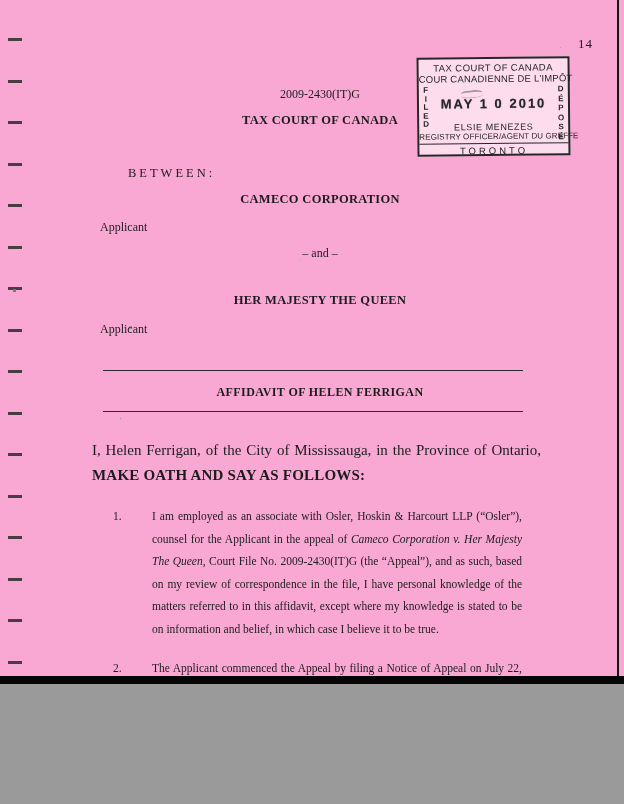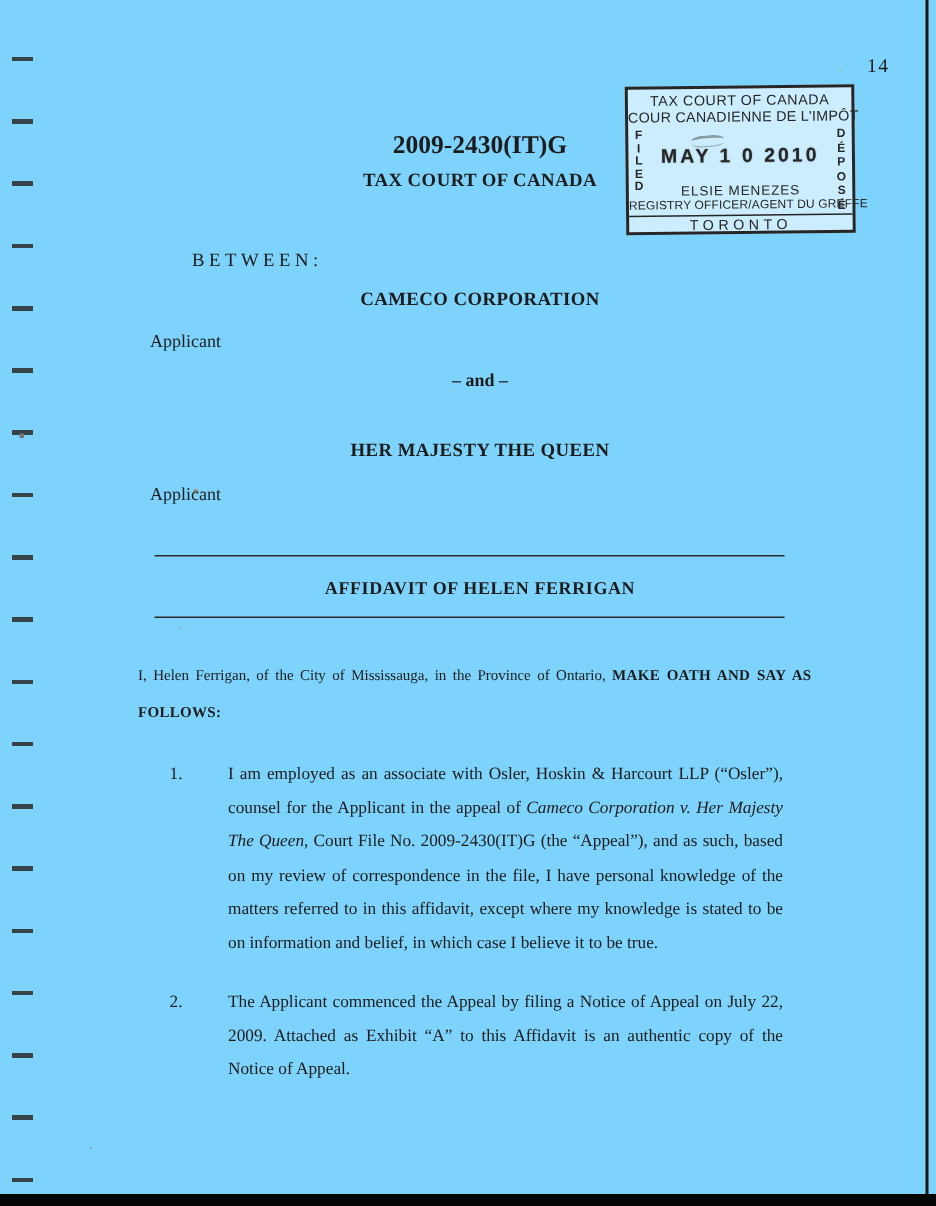--- a/index.html
+++ b/index.html
@@ -1,19 +1,19 @@
 <!DOCTYPE html>
 <html><head>
 <meta charset="utf-8">
 <style>
   html,body{margin:0;padding:0;background:#9a9a9a;}
   .scan-page{
     position:relative;
-    width:624px;height:804px;
-    background:#7dd3fc;
+    width:624px;height:684px;
+    background:#f9a8d4;
     overflow:hidden;
     font-family:"Liberation Serif", serif;
     color:#1c1c1c;
     margin:0 auto;
   }
   
   .margin-marks{
     position:absolute;left:8px;top:38px;width:14px;height:756px;
     background:repeating-linear-gradient(to bottom,#2a2a2a 0px,#2a2a2a 3px,transparent 3px,transparent 41.5px);
     opacity:.85;
@@ -51,39 +51,39 @@
   .stamp-date{position:absolute;top:37px;left:0;width:100%;text-align:center;font-size:13px;font-weight:bold;letter-spacing:2px;white-space:nowrap;
     text-shadow:0 0 1px rgba(40,40,40,.55);}
   .smudge{position:absolute;top:31px;left:42px;width:22px;height:5px;
     border-top:2px solid rgba(60,60,60,.45);border-bottom:1px solid rgba(60,60,60,.3);
     transform:rotate(-4deg);border-radius:40%;}
   .stamp-officer{position:absolute;top:63px;left:0;width:100%;text-align:center;font-size:9px;letter-spacing:.6px;white-space:nowrap;}
   .stamp-title{position:absolute;top:73px;left:0;width:100%;text-align:center;font-size:8px;letter-spacing:.1px;white-space:nowrap;}
   .stamp-rule{position:absolute;top:84px;left:0;width:100%;height:0;border-top:1.5px solid #262626;}
   .stamp-loc{position:absolute;top:86px;left:0;width:100%;text-align:center;font-size:9.5px;letter-spacing:3px;white-space:nowrap;}
   
-  .center-block{position:absolute;left:100px;width:440px;text-align:center;font-weight:bold;}
-  .file-no{top:87px;font-weight:bold;font-size:17px;}
+  .center-block{position:absolute;left:100px;width:440px;text-align:center;}
+  .file-no{top:87px;font-weight:normal;font-size:12px;}
   .court-name{top:113px;font-weight:bold;font-size:12.5px;letter-spacing:.3px;}
   .between{position:absolute;left:113px;top:166px;font-size:12.5px;letter-spacing:3px;margin-left:15px;}
   .party-name{font-weight:bold;font-size:12.5px;letter-spacing:.3px;}
   .cameco{top:192px;}
   .queen{top:293px;}
   .role{position:absolute;left:100px;width:420px;font-size:12px;}
   .applicant{top:220px;}
   .respondent{top:322px;}
   .and-sep{top:246px;font-size:12px;}
   .rule{position:absolute;left:103px;width:420px;height:0;border-top:1.6px solid #2b2b2b;}
   .rule-top{top:370px;}
   .rule-bottom{top:411px;}
   .doc-title{top:385px;font-weight:bold;font-size:12px;letter-spacing:.4px;}
   
   .intro{
     position:absolute;left:92px;top:438px;width:449px;
-    font-size:10px;line-height:25px;text-align:justify;
+    font-size:15px;line-height:25px;text-align:justify;
   }
   .intro b{letter-spacing:.2px;}
   .numbered{position:absolute;left:113px;width:409px;display:flex;}
   .numbered .num{width:39px;flex:0 0 39px;font-size:11.5px;line-height:22.5px;}
   .numbered .ptext{width:370px;font-size:11.5px;line-height:22.5px;text-align:justify;}
   .para-1{top:505px;}
   .para-2{top:657px;}
 </style>
 </head>
 <body>

